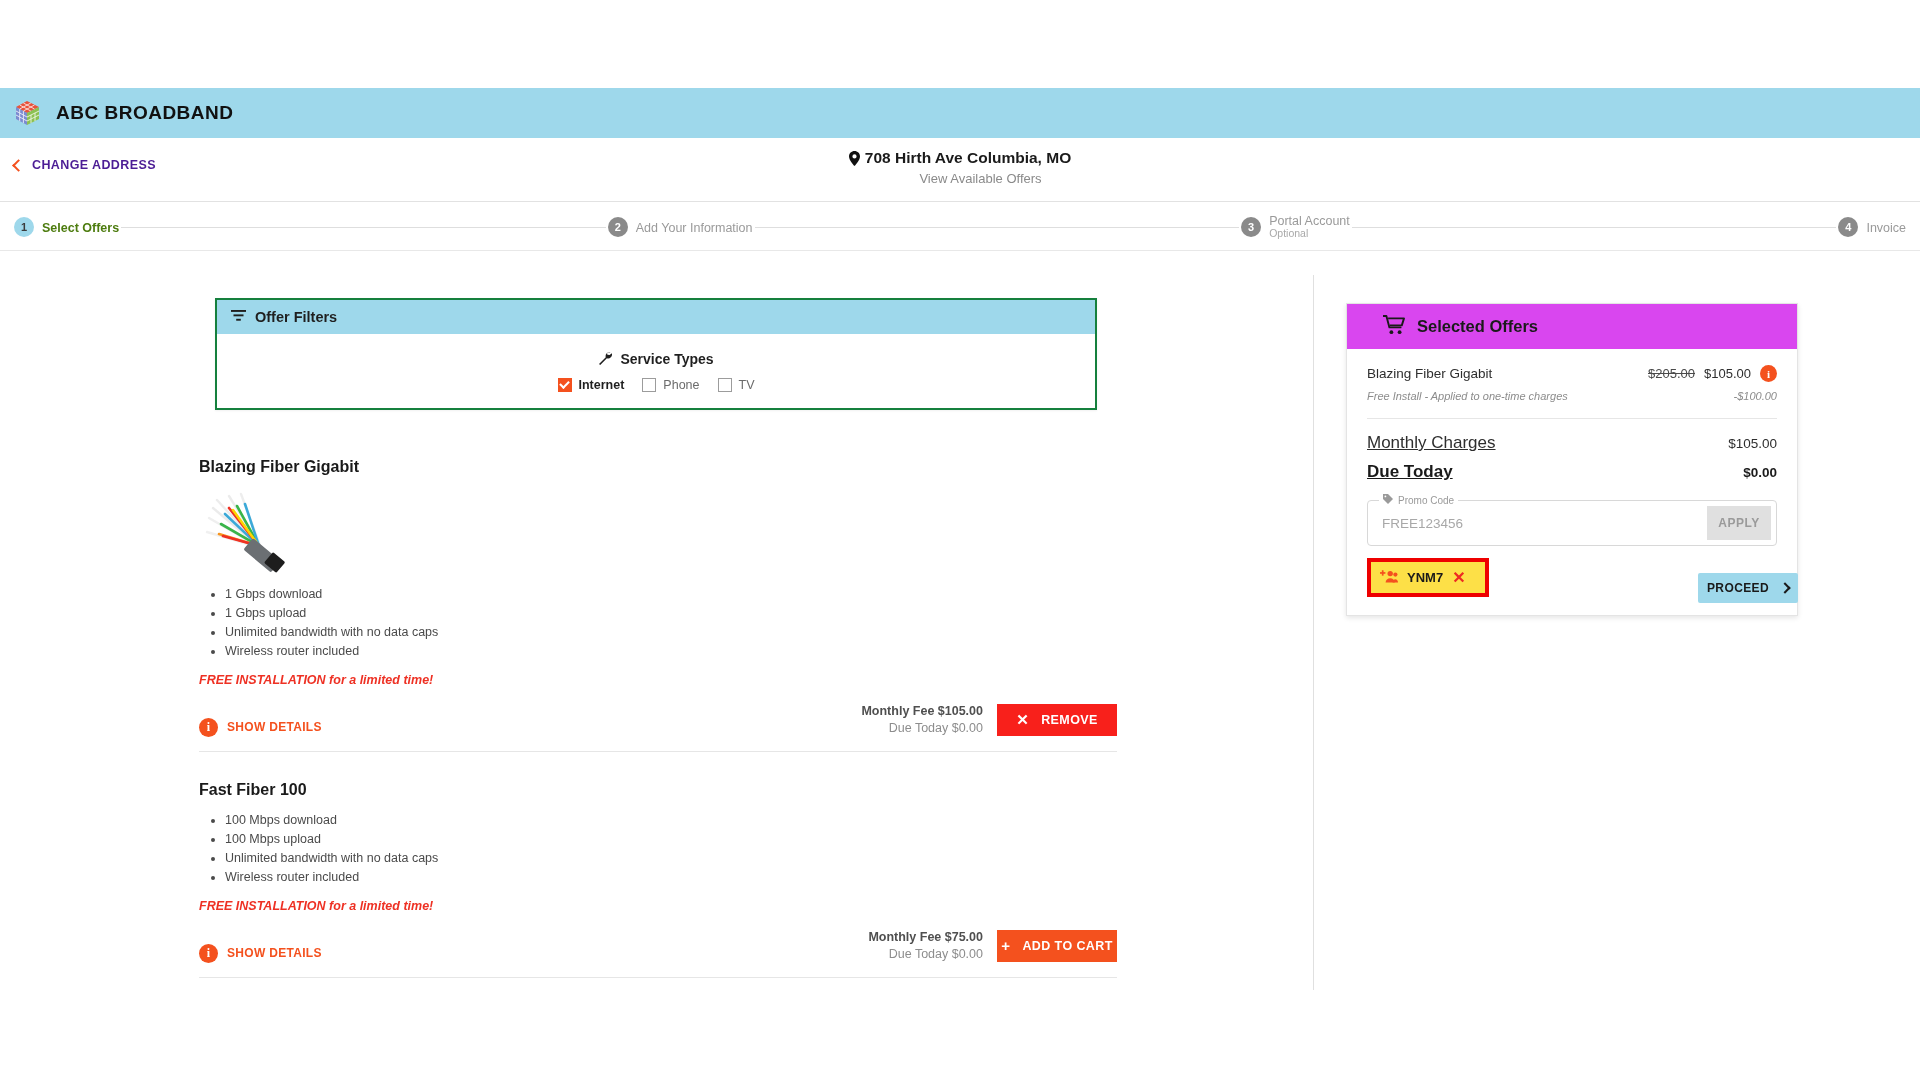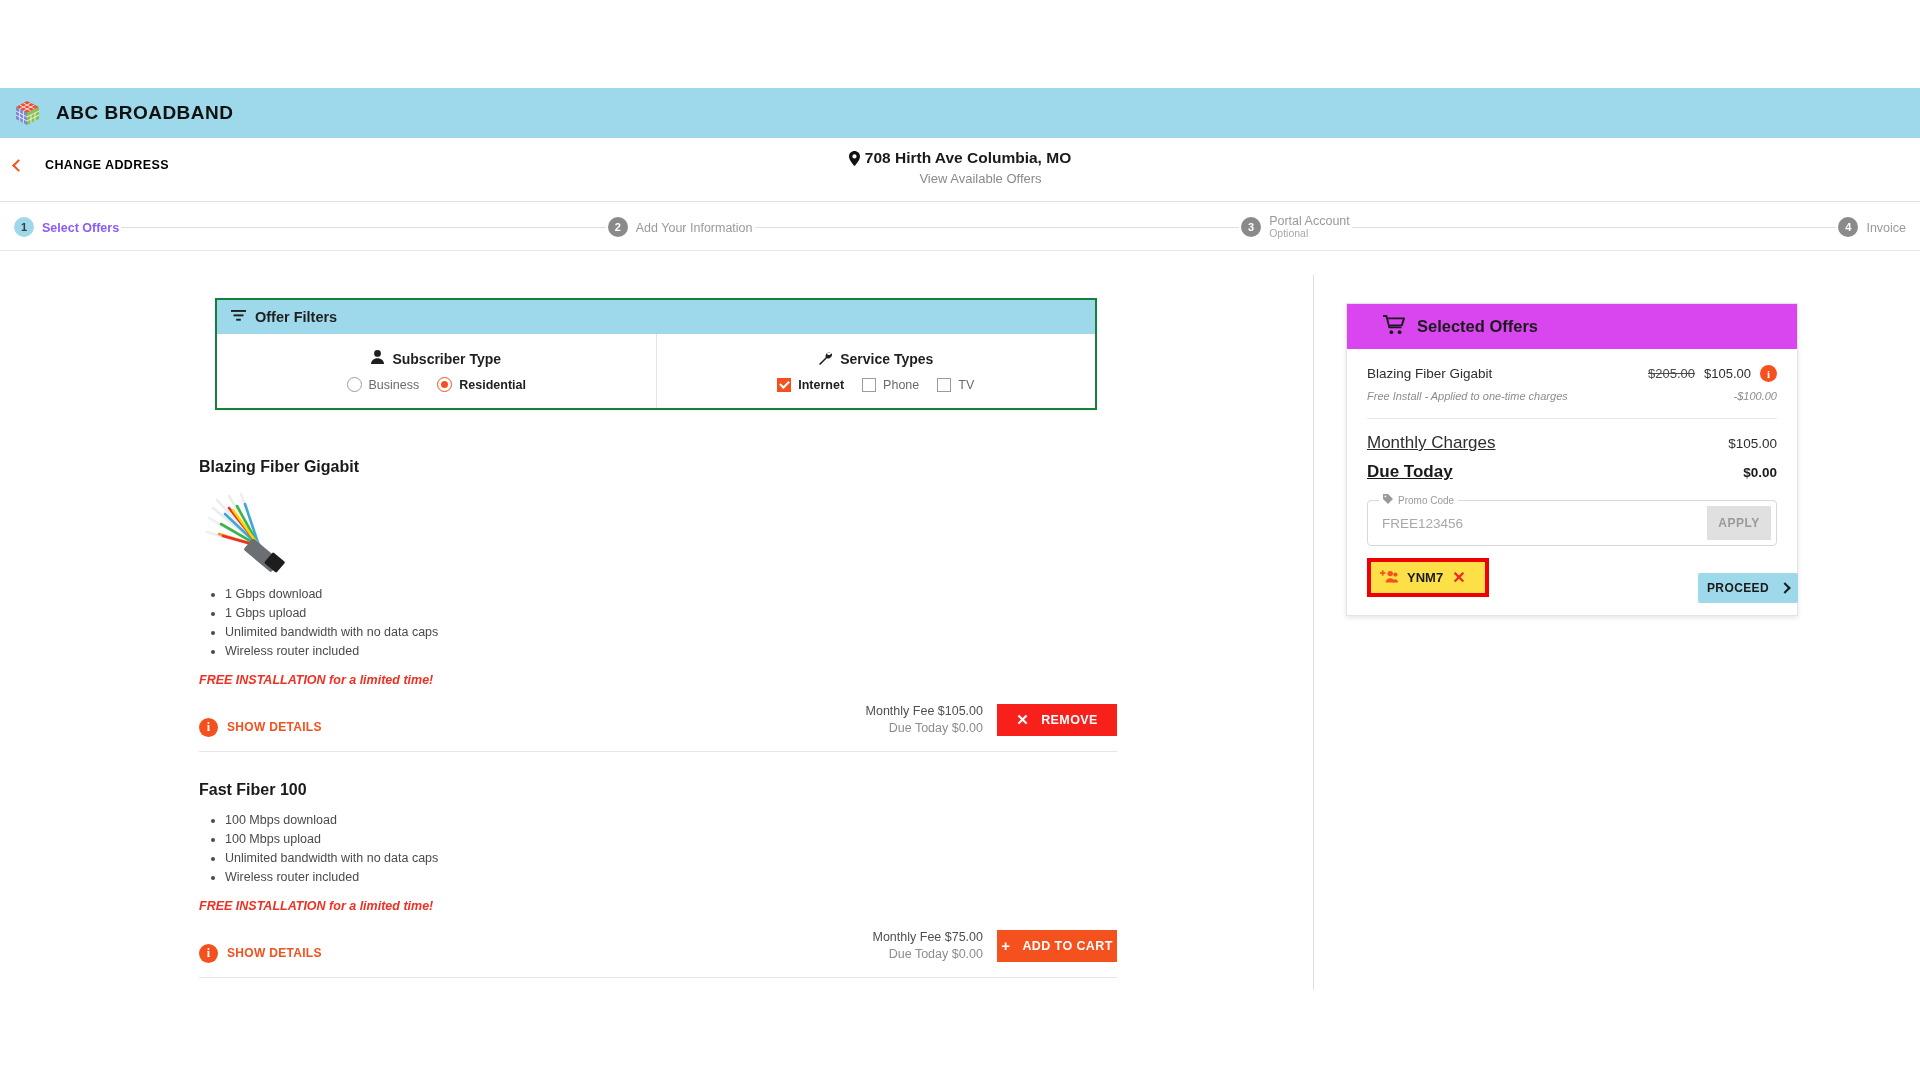--- a/index.html
+++ b/index.html
@@ -23,22 +23,22 @@
     color: #111; margin-left: 12px;
   }
 
   
   .addrrow {
     position: absolute; left: 0; top: 138px; width: 1920px; height: 64px;
     border-bottom: 1px solid #e2e2e2; background: #fff;
   }
   .change-address {
     position: absolute; left: 14px; top: 20px;
-    display: flex; align-items: center; gap: 22px;
-    color: #000000; font-size: 12.5px; font-weight: bold; letter-spacing: .4px;
+    display: flex; align-items: center; gap: 9px;
+    color: #4c1d95; font-size: 12.5px; font-weight: bold; letter-spacing: .4px;
     cursor: pointer;
   }
   .chev-left {
     display:inline-block; width:9px; height:9px;
     border-left: 2.6px solid #F4511E; border-bottom: 2.6px solid #F4511E;
     transform: rotate(45deg);
   }
   .addr-center {
     position: absolute; left: 0; right: 0; top: 11px; text-align: center;
   }
@@ -59,21 +59,21 @@
   .step-num {
     width: 20px; height: 20px; border-radius: 50%;
     color: #fff; font-size: 11px; font-weight: bold;
     display: flex; align-items: center; justify-content: center;
     flex: 0 0 auto;
   }
   .step.active .step-num { background: #9ED8EB; color: #3b3b3b; }
   .step .step-num { background: #8a8a8a; }
   .step-txt { line-height: 1.05; }
   .step-label { font-size: 12.5px; color: #9a9a9a; white-space: nowrap; }
-  .step.active .step-label { color: #8b5cf6; font-weight: bold; }
+  .step.active .step-label { color: #4d7c0f; font-weight: bold; }
   .step-sub { font-size: 10.5px; color: #a9a9a9; }
   .step-line { flex: 1 1 auto; height: 1px; background: #dedede; min-width: 20px; }
   .step-first { margin-left: 12px; }
   .step-last { margin-right: 12px; }
 
   
   .main-left { position: absolute; left: 0; top: 251px; width: 1313px; height: 829px; }
   .divider-v { position: absolute; left: 1313px; top: 275px; width: 1px; height: 715px; background: #e0e0e0; }
   .main-right { position: absolute; left: 1313px; top: 251px; width: 607px; height: 829px; }
 
@@ -132,21 +132,21 @@
     display: flex; align-items: center; gap: 9px;
     color: #F4511E; font-size: 12px; font-weight: bold; letter-spacing: .3px;
     cursor: pointer;
   }
   .info-dot {
     width: 19px; height: 19px; border-radius: 50%; background: #F4511E;
     color: #fff; font-size: 12px; font-weight: bold; font-family: "Liberation Serif", serif;
     display:flex; align-items:center; justify-content:center; flex:0 0 auto;
   }
   .price-block { text-align: right; line-height: 1.35; }
-  .price-monthly { font-size: 12.5px; color: #4f4f4f; font-weight: normal; }
+  .price-monthly { font-size: 12.5px; color: #4f4f4f; font-weight: bold; }
   .price-due { font-size: 12.5px; color: #8d8d8d; }
   .act-btn {
     display: flex; align-items: center; justify-content: center; gap: 12px;
     width: 120px; height: 32px; border: none; cursor: pointer;
     color: #fff; font-size: 12.5px; font-weight: bold; letter-spacing: .4px;
     font-family: "Liberation Sans", sans-serif;
   }
   .btn-remove { background: #F8201B; }
   .btn-add { background: #F4511E; }
   .glyph { font-size: 15px; font-weight: bold; line-height: 1; }
@@ -323,41 +323,20 @@
           <rect x="2.5" y="5.4" width="10" height="1.9" fill="#1f1f1f"></rect>
           <rect x="5.2" y="9.8" width="4.6" height="1.9" fill="#1f1f1f"></rect>
         </svg>
       </span>
       <span class="filter-head-title">Offer Filters</span>
     </div>
     <div class="filter-body">
       <div class="filter-col">
         <div class="filter-col-title">
           <span>
-            <svg width="13" height="14" viewBox="0 0 13 14">
-              <circle cx="6.5" cy="3.4" r="3.4" fill="#1f1f1f"></circle>
-              <path d="M0 14c0-3.6 2.9-5.8 6.5-5.8S13 10.4 13 14z" fill="#1f1f1f"></path>
-            </svg>
-          </span>
-          <span>Subscriber Type</span>
-        </div>
-        <div class="opt-row">
-          <label class="opt">
-            <span class="radio"></span>
-            <span class="opt-label">Business</span>
-          </label>
-          <label class="opt sel">
-            <span class="radio on"></span>
-            <span class="opt-label">Residential</span>
-          </label>
-        </div>
-      </div>
-      <div class="filter-col">
-        <div class="filter-col-title">
-          <span>
             <svg width="14" height="14" viewBox="0 0 14 14">
               <path d="M12.7 1.3a3.9 3.9 0 0 0-4.9 4.9L1 12.9 2.2 14l6.7-6.8a3.9 3.9 0 0 0 4.9-4.9L11.6 4 9.4 3.7 9 1.5z" fill="#1f1f1f"></path>
             </svg>
           </span>
           <span>Service Types</span>
         </div>
         <div class="opt-row">
           <label class="opt sel">
             <span class="cbx on"></span>
             <span class="opt-label">Internet</span>

